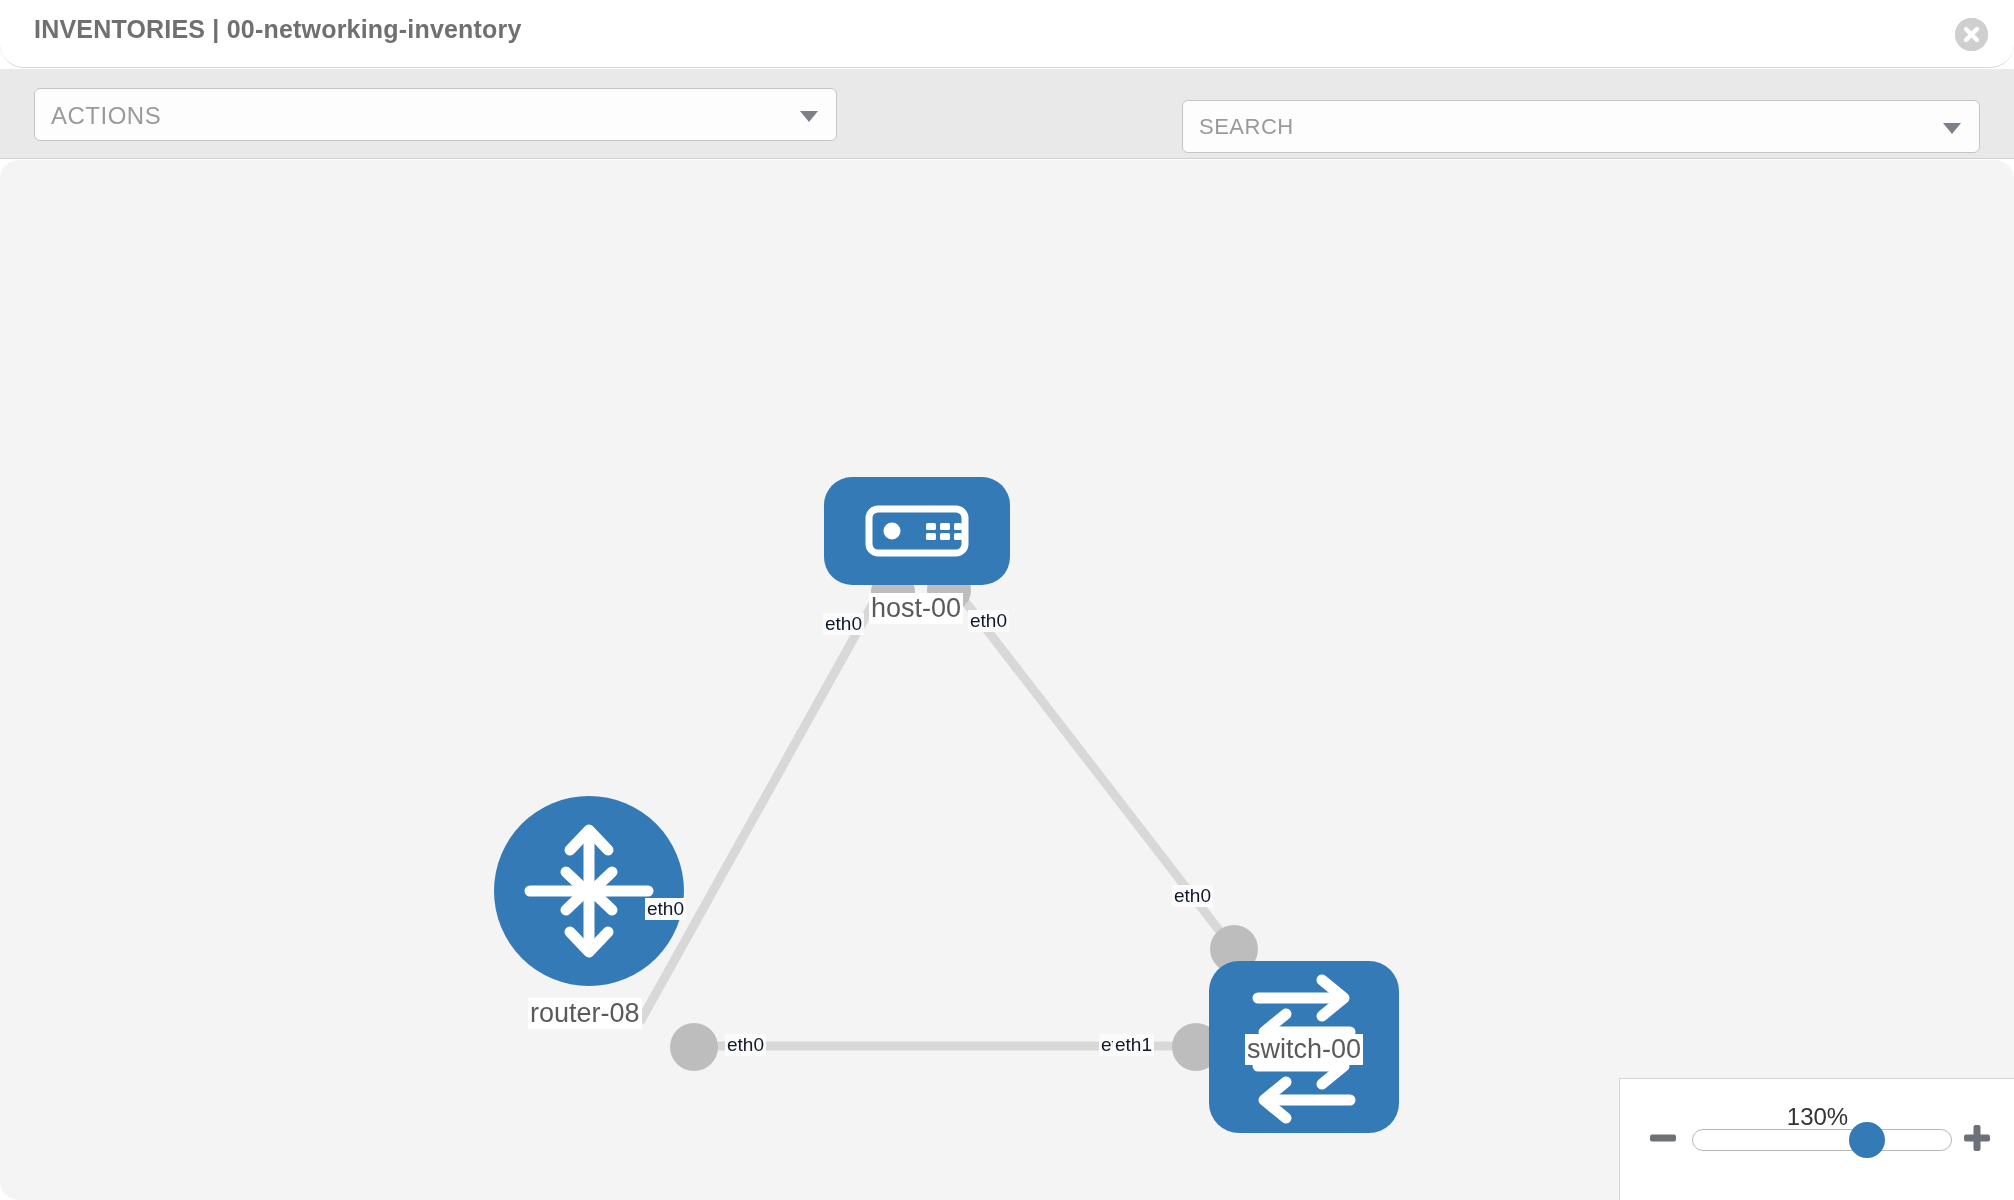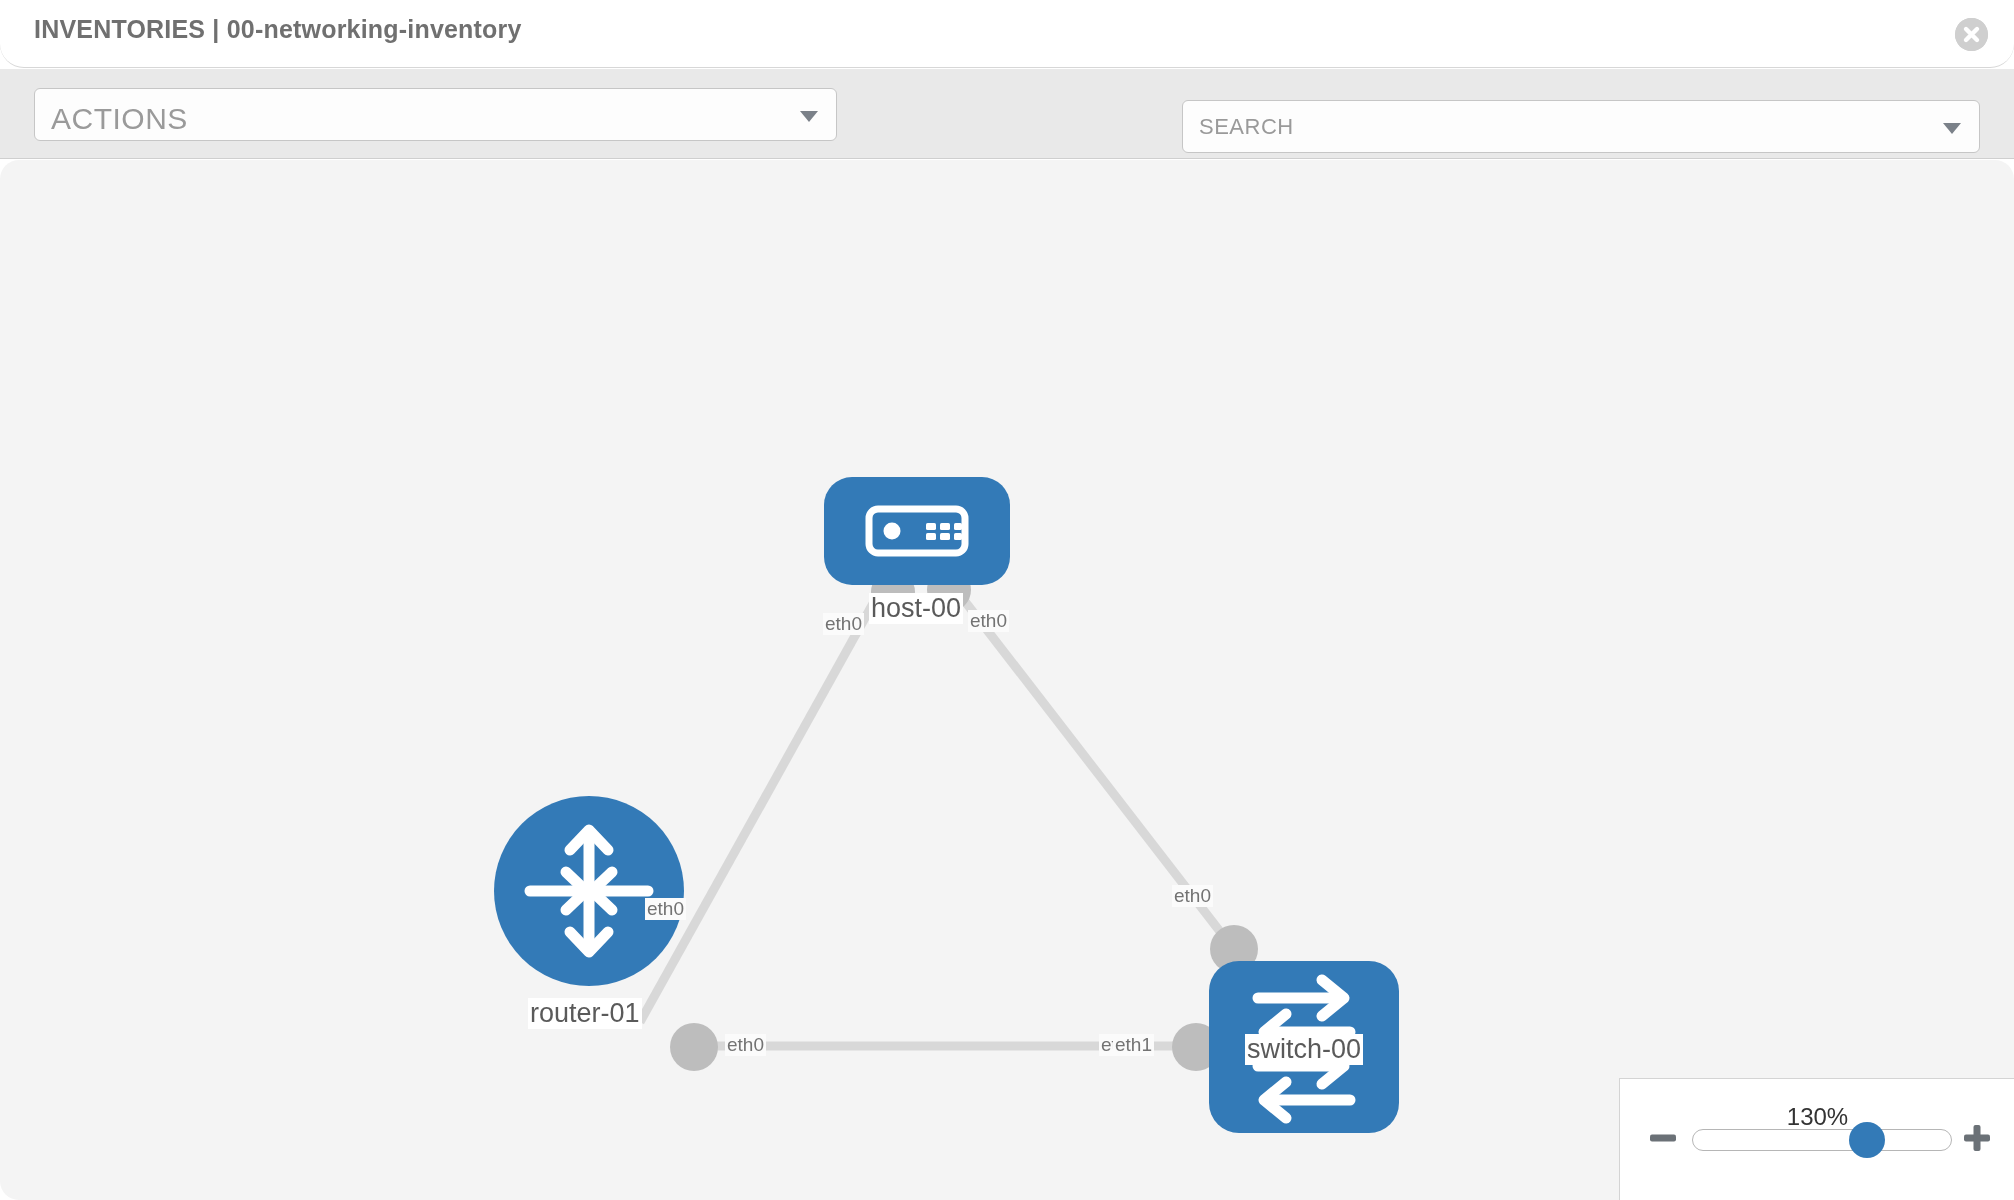--- a/index.html
+++ b/index.html
@@ -61,21 +61,21 @@
     left: 34px; top: 19px;
     width: 803px; height: 53px;
     background: #fdfdfd;
     border: 1px solid #c6c6c6;
     border-radius: 6px;
     cursor: pointer;
   }
   .actions-label {
     position: absolute;
     left: 16px; top: 13px;
-    font-size: 30px;
+    font-size: 24px;
     color: #9a9a9a;
     letter-spacing: 0.5px;
   }
   .caret {
     position: absolute;
     right: 18px; top: 22px;
     width: 0; height: 0;
     border-left: 9px solid transparent;
     border-right: 9px solid transparent;
     border-top: 11px solid #7b8189;
@@ -127,21 +127,21 @@
     position: absolute;
     font-size: 27px;
     color: #5a5a5a;
     background: #ffffff;
     white-space: nowrap;
     padding: 0 2px;
   }
   .edge-label {
     position: absolute;
     font-size: 19px;
-    color: #737373;
+    color: #0f172a;
     background: #fbfbfb;
     white-space: nowrap;
     padding: 0 2px;
   }
 
   
   .zoom-widget {
     position: absolute;
     left: 1619px; top: 1078px;
     width: 395px; height: 122px;
@@ -303,21 +303,21 @@
           <path d="M1322 888 L1344 906 L1322 924"></path>
 
           <path d="M1350 940 L1268 940"></path>
           <path d="M1286 922 L1264 940 L1286 958"></path>
         </g>
       </g>
     </svg>
 
     <div class="node-label" style="left:869px; top:433px;">host-00</div>
 
-    <div class="node-label" style="left:528px; top:838px;">router-01</div>
+    <div class="node-label" style="left:528px; top:838px;">router-08</div>
 
     <div class="node-label" style="left:1245px; top:838px;margin-top:36px;">switch-00</div>
 
     <div class="edge-label" style="left:823px; top:453px;">eth0</div>
 
     <div class="edge-label" style="left:968px; top:450px;">eth0</div>
 
     <div class="edge-label" style="left:645px; top:738px;">eth0</div>
 
     <div class="edge-label" style="left:1172px; top:725px;">eth0</div>

